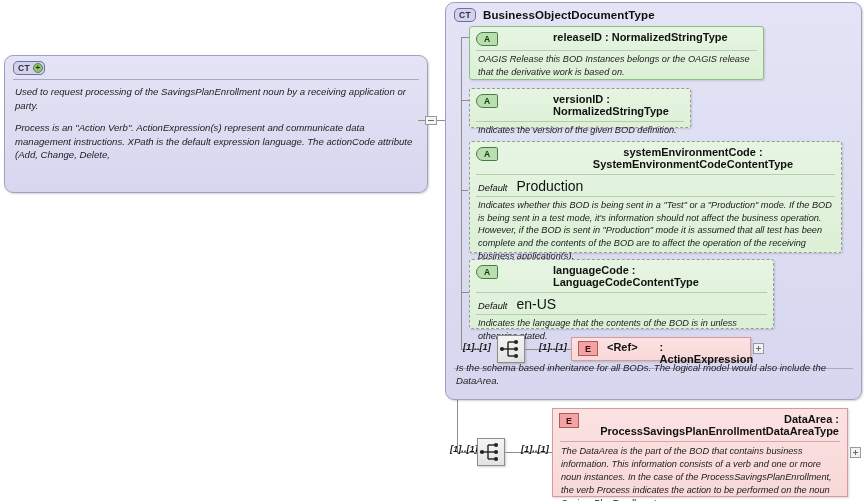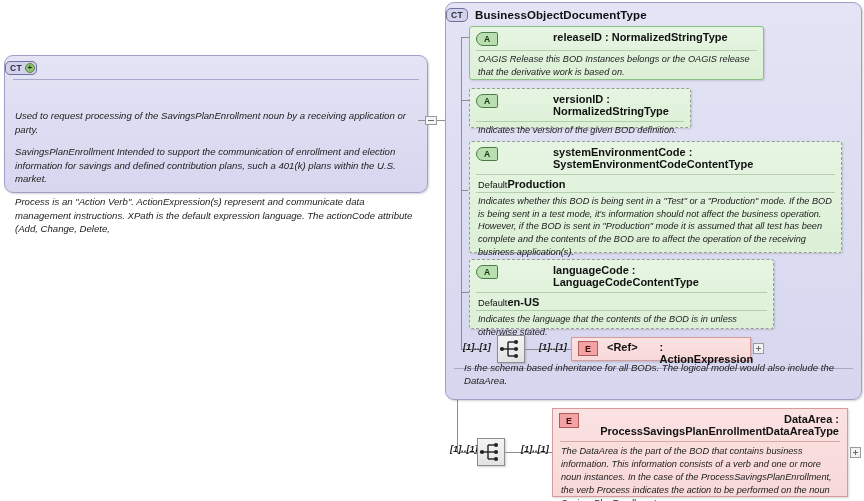--- a/index.html
+++ b/index.html
@@ -15,33 +15,32 @@
   
   .ct-box {
     position: absolute;
     background: linear-gradient(to bottom, #e4e4f6 0%, #dcdcf2 55%, #d6d6ef 100%);
     border: 1px solid #9f9fc4;
     border-radius: 9px;
     box-shadow: 1px 1px 2px rgba(0,0,0,0.18);
   }
   .ct-title {
     display: flex; align-items: center;
-    padding: 5px 8px 4px 0;
+    padding: 5px 8px 4px 8px;
     font-size: 11.5px; font-weight: bold; color: #101010;
     letter-spacing: .1px;
   }
   .ct-title .ct-name { white-space: nowrap; }
   .ct-rule {
     height: 1px; background: #a8a8c8; margin: 0 8px;
   }
   .ct-desc {
     padding: 5px 10px 7px 10px;
     font-size: 9.6px; font-style: italic; color: #1c1c1c;
     line-height: 1.42;
-    margin-top: 24px;
   }
   .ct-desc p { margin: 0 0 9px 0; }
   .ct-desc p:last-child { margin-bottom: 0; }
 
   
   .icon-ct {
     display: inline-flex; align-items: center; justify-content: center;
     height: 14px; min-width: 22px; padding: 0 3px;
     border: 1px solid #6f6f9c; border-radius: 5px;
     background: #d2d2ea;
@@ -66,28 +65,28 @@
     border-radius: 3px;
     box-shadow: 1px 1px 2px rgba(0,0,0,0.14);
   }
   .attr-box.optional { border-style: dashed; border-color: #9a9a9a; }
   .attr-head {
     display: flex; align-items: flex-start;
     padding: 4px 8px 4px 6px;
     font-size: 11px; font-weight: bold; color: #111;
   }
   .attr-head .attr-name { flex: 1; padding-left: 47px; }
-  .attr-head.center .attr-name { }
+  .attr-head.center .attr-name { text-align: center; }
   .attr-rule { height: 1px; background: #b6cdb0; margin: 0 6px; }
   .attr-default {
     display: flex; align-items: baseline;
     padding: 3px 8px 2px 8px; font-size: 9.3px; color: #111;
   }
-  .attr-default .dk { margin-right: 0; }
-  .attr-default .dv { font-weight: bold; font-size: 11px; }
+  .attr-default .dk { font-style: italic; margin-right: 9px; }
+  .attr-default .dv { font-weight: normal; font-size: 14px; }
   .attr-desc {
     padding: 2px 8px 5px 8px;
     font-size: 9.2px; font-style: italic; color: #1b1b1b; line-height: 1.38;
   }
   
   .icon-a {
     display: inline-flex; align-items: center; justify-content: center;
     width: 22px; height: 14px; flex: 0 0 22px;
     margin-right: 8px; margin-top: 1px;
     background: #b9deb0;
@@ -175,21 +174,20 @@
   <div class="ct-box" style="left:4px; top:55px; width:424px; height:138px;">
     <div class="ct-title">
       <span class="icon-ct plus">
         <span>CT</span>
         <span class="plusbadge">+</span>
       </span>
     </div>
     <div class="ct-rule"></div>
     <div class="ct-desc">
       <p>Used to request processing of the SavingsPlanEnrollment noun by a receiving application or party.</p>
-      <p>SavingsPlanEnrollment  Intended to support the communication of enrollment and election information for savings and defined contribution plans, such a 401(k) plans within the U.S. market.</p>
       <p style="margin-bottom:0">Process is an "Action Verb". ActionExpression(s) represent and communicate data management instructions. XPath is the default expression language. The actionCode attribute (Add, Change, Delete,</p>
     </div>
   </div>
 
   <div class="minus-box" style="left:425px; top:116px;"></div>
 
   <div class="hline" style="left:418px; top:120px; width:7px;"></div>
 
   <div class="hline" style="left:437px; top:120px; width:20px;"></div>
 
@@ -200,21 +198,21 @@
   <div class="hline" style="left:457px; top:452px; width:18px;"></div>
 
   <div class="ct-box" style="left:445px; top:2px; width:417px; height:398px;">
     <div class="ct-title">
       <span class="icon-ct">
         <span>CT</span>
       </span>
       <span class="ct-name">BusinessObjectDocumentType</span>
     </div>
     <div class="ct-rule" style="position:absolute; left:0; right:0; bottom:30px;"></div>
-    <div class="ct-desc" style="position:absolute; left:8px; right:6px; bottom:4px; padding-top:0;">
+    <div class="ct-desc" style="position:absolute; left:0; right:6px; bottom:4px; padding-top:0;">
       <p>Is the schema based inheritance for all BODs. The logical model would also include the DataArea.</p>
     </div>
   </div>
 
   <div class="vline" style="left:461px; top:37px; height:312px;"></div>
   <div class="hline" style="left:461px; top:37px; width:10px;"></div>
   <div class="hline" style="left:461px; top:100px; width:8px;"></div>
   <div class="hline" style="left:461px; top:190px; width:7px;"></div>
   <div class="hline" style="left:461px; top:292px; width:8px;"></div>
   <div class="hline" style="left:461px; top:349px; width:20px;"></div>

